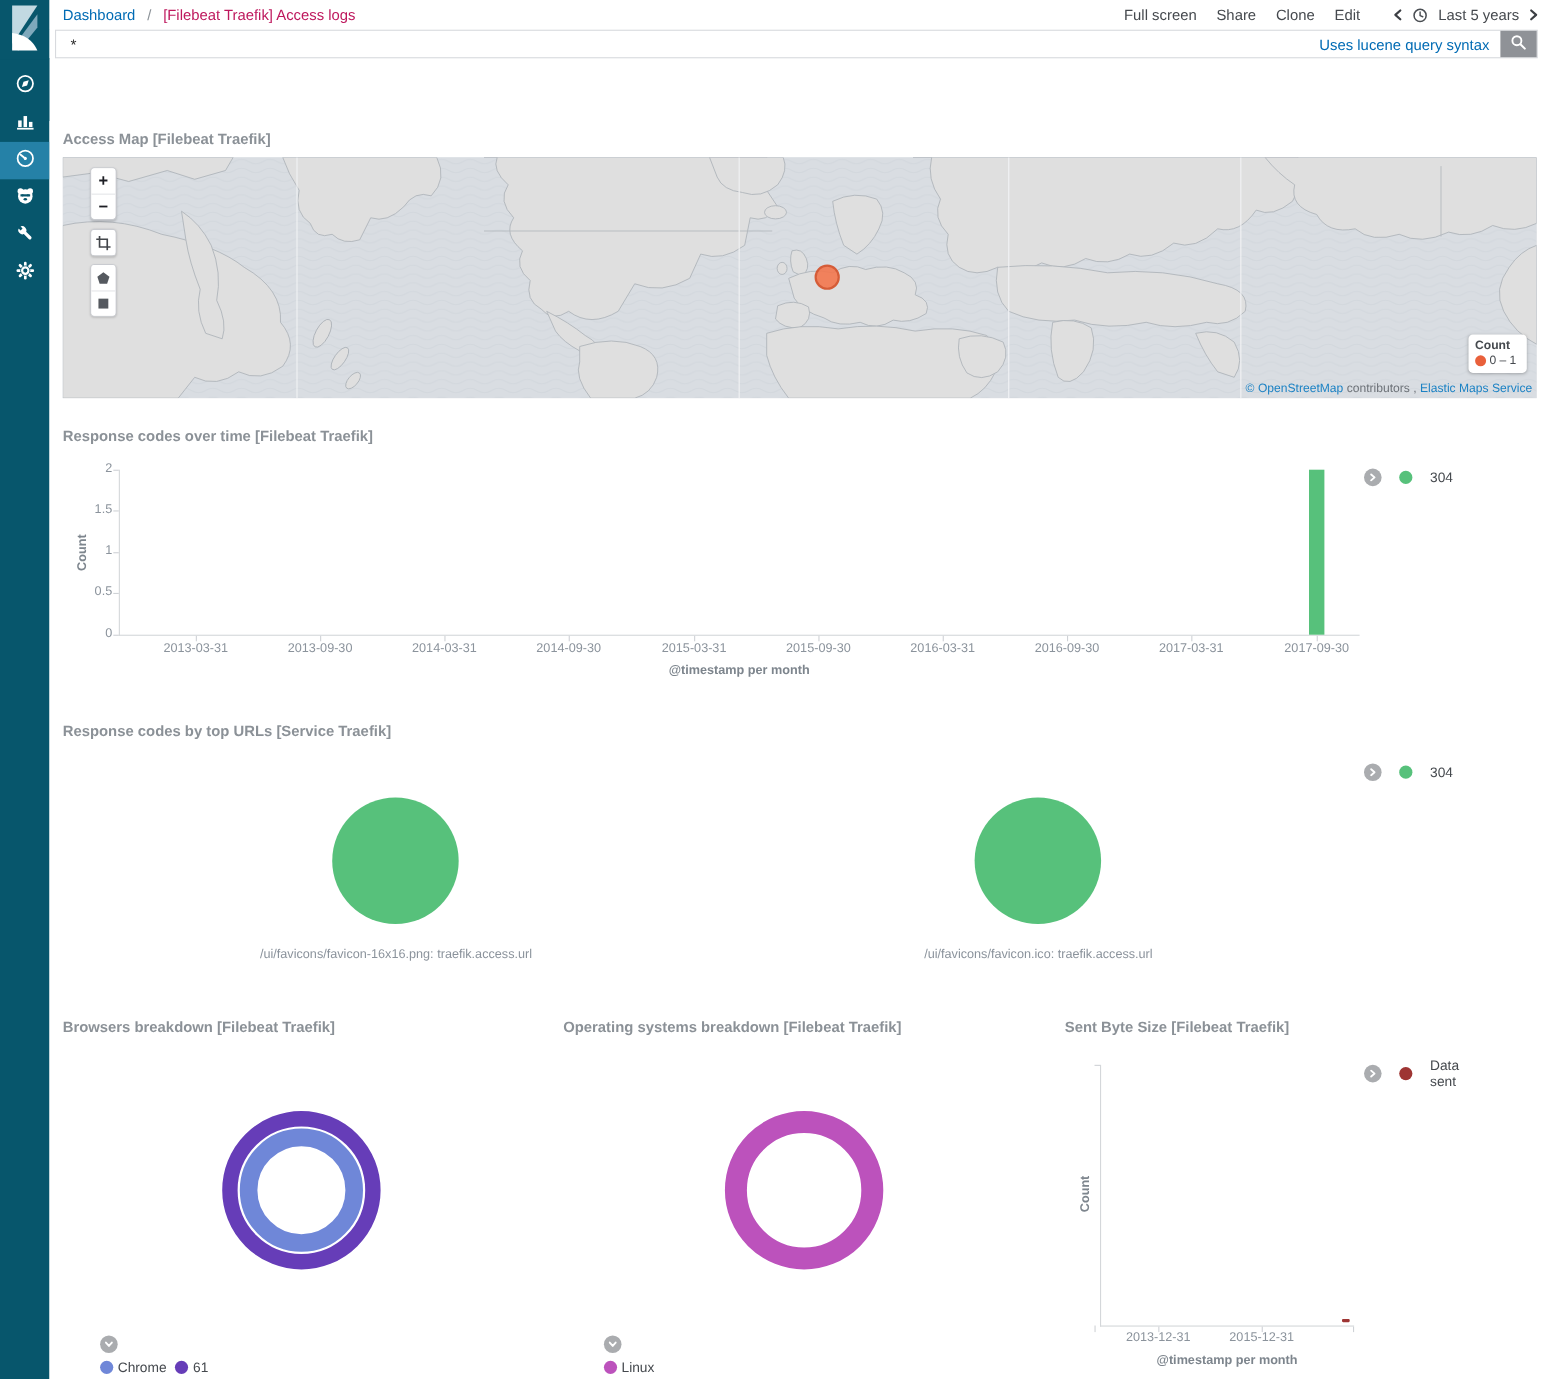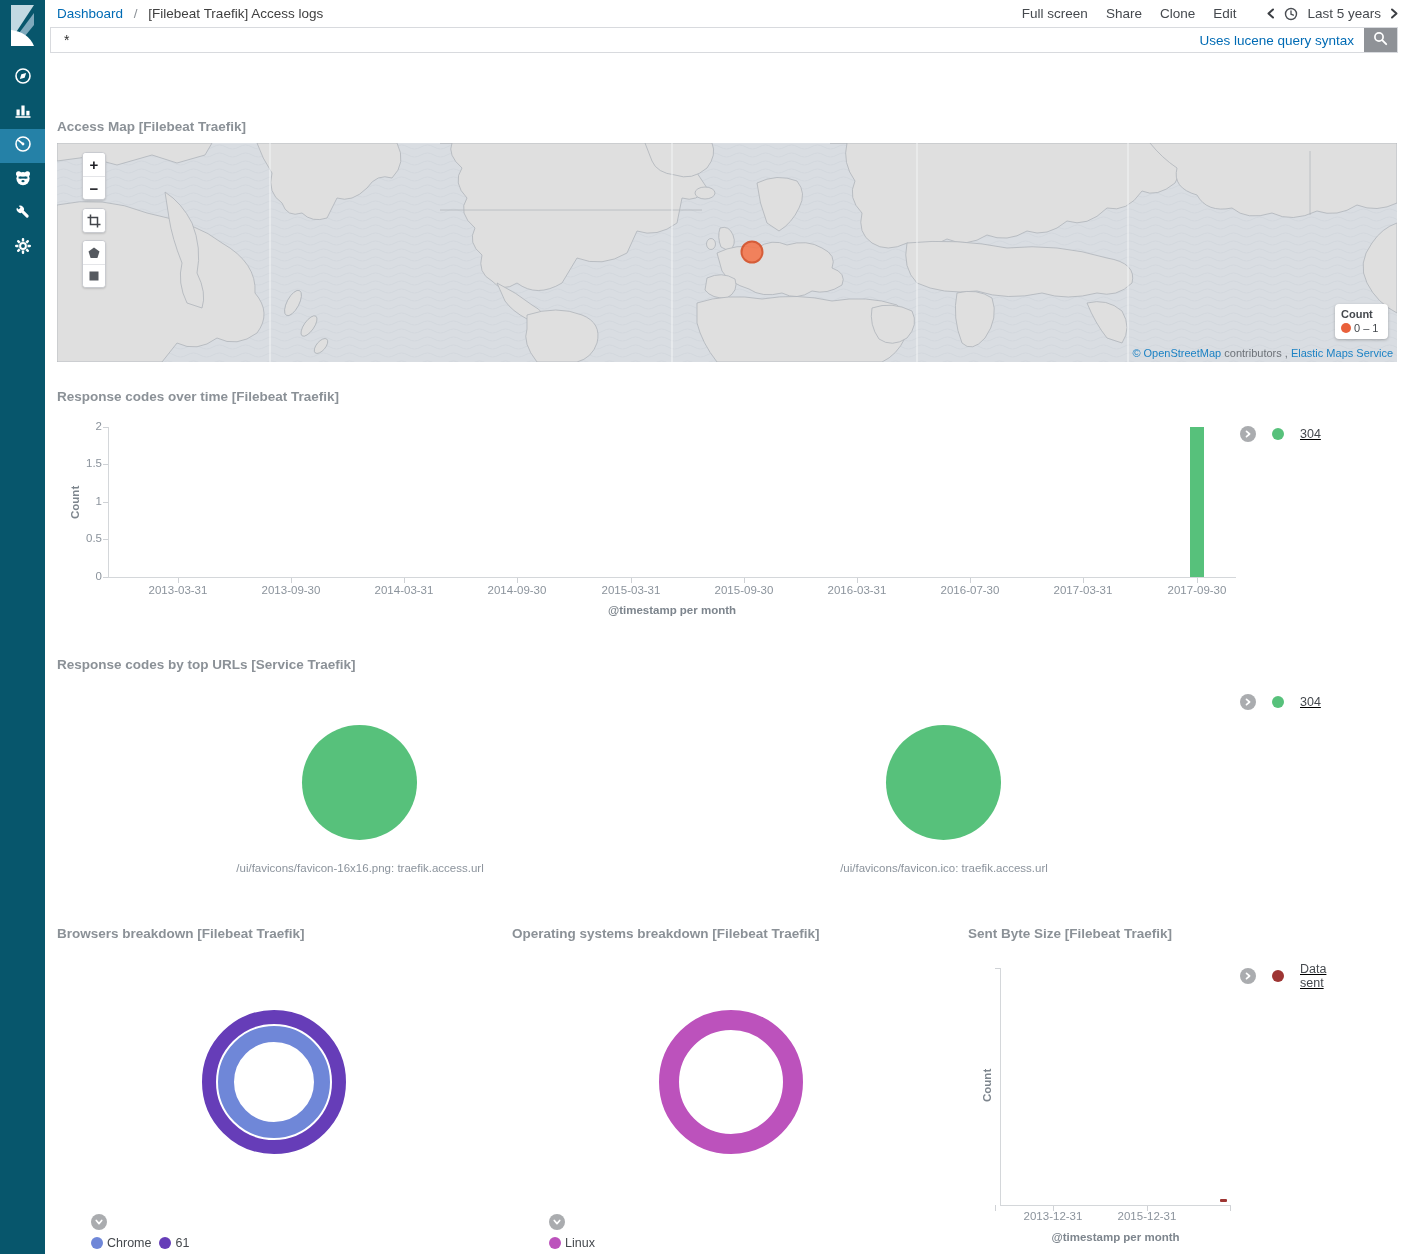--- a/index.html
+++ b/index.html
@@ -10,21 +10,21 @@
   .sidebar { position:absolute; left:0; top:0; width:45px; height:1254px; background:#07566c; }
   .logo { position:absolute; left:0; top:0; width:45px; height:54px; }
   .nav-item { position:absolute; left:0; width:45px; height:34px; display:flex; align-items:center; justify-content:center; cursor:pointer; }
   .nav-item.active { background:#2581a7; }
 
   
   .topbar { position:absolute; left:45px; top:0; width:1364px; height:27px; background:#fff; display:flex; align-items:center; }
   .crumbs { position:absolute; left:12px; top:0; height:27px; line-height:27px; font-size:13.5px; }
   .crumbs a { color:#006bb4; text-decoration:none; cursor:pointer; }
   .crumb-sep { color:#8b9197; margin:0 7px; }
-  .crumb-cur { color:#404040; }
+  .crumb-cur { color:#be185d; }
   .topmenu { position:absolute; right:10px; top:0; height:27px; display:flex; align-items:center; gap:18px; }
   .topmenu .mitem { font-size:13.5px; color:#45494e; cursor:pointer; }
   .timegrp { display:flex; align-items:center; gap:9px; margin-left:12px; }
   .timelabel { font-size:13.5px; color:#45494e; }
   .navchev { display:flex; align-items:center; cursor:pointer; }
 
   .querybar { position:absolute; left:45px; top:27px; width:1364px; height:26px; background:#fff; }
   .q-box { position:absolute; left:5px; right:11px; top:0; height:26px; border:1px solid #d8dade; display:flex; align-items:stretch; background:#fff; }
   .q-input { flex:1; border:none; outline:none; padding-left:13px; font-size:14px; color:#2d2d2d; font-family:inherit; background:transparent; }
   .q-hint { display:flex; align-items:center; font-size:13.5px; color:#006bb4; margin-right:10px; white-space:nowrap; cursor:pointer; text-decoration:none; }
@@ -56,21 +56,21 @@
   .axis-line-h { position:absolute; height:1px; background:#d4d7da; }
   .tick-v { position:absolute; width:1px; height:5px; background:#cfd2d6; }
   .tick-h { position:absolute; width:5px; height:1px; background:#cfd2d6; }
   .ylab { position:absolute; width:37px; text-align:right; font-size:11.5px; color:#8b939c; }
   .xlab { position:absolute; width:90px; text-align:center; font-size:11.5px; color:#8b939c; }
   .axis-title-x { position:absolute; text-align:center; font-size:11.5px; font-weight:bold; color:#7d858d; }
   .axis-title-y { position:absolute; writing-mode:vertical-rl; transform:rotate(180deg); font-size:11.5px; font-weight:bold; color:#7d858d; text-align:center; }
   .bar { position:absolute; }
 
   
-  .legend { position:absolute; display:flex; align-items:center; gap:16px;text-decoration:underline; }
+  .legend { position:absolute; display:flex; align-items:center; gap:16px; }
   .legend-toggle { width:16px; height:16px; border-radius:50%; background:#aaacaf; display:flex; align-items:center; justify-content:center; cursor:pointer; flex:0 0 16px; }
   .legend-dot { width:12px; height:12px; border-radius:50%; flex:0 0 12px; cursor:pointer; }
   .legend-label { font-size:12.5px; color:#45494e; cursor:pointer; }
   .legend-col { position:absolute; }
   .legend-items { display:flex; align-items:center; gap:8px; margin-top:6px; }
   .legend-item { display:flex; align-items:center; gap:4px; }
 
   .pie { position:absolute; width:115px; height:115px; border-radius:50%; cursor:pointer; }
   .pie-label { position:absolute; width:400px; text-align:center; font-size:11.5px; color:#8b939c; }
   .donut { position:absolute; }
@@ -346,21 +346,21 @@
       <div class="tick-v" style="left:1038px; top:468px;"></div>
       <div class="tick-v" style="left:1152px; top:468px;"></div>
 
       <div class="xlab" style="left:88px;  top:474px;">2013-03-31</div>
       <div class="xlab" style="left:201px; top:474px;">2013-09-30</div>
       <div class="xlab" style="left:314px; top:474px;">2014-03-31</div>
       <div class="xlab" style="left:427px; top:474px;">2014-09-30</div>
       <div class="xlab" style="left:541px; top:474px;">2015-03-31</div>
       <div class="xlab" style="left:654px; top:474px;">2015-09-30</div>
       <div class="xlab" style="left:767px; top:474px;">2016-03-31</div>
-      <div class="xlab" style="left:880px; top:474px;">2016-07-30</div>
+      <div class="xlab" style="left:880px; top:474px;">2016-09-30</div>
       <div class="xlab" style="left:993px; top:474px;">2017-03-31</div>
       <div class="xlab" style="left:1107px;top:474px;">2017-09-30</div>
 
       <div class="bar" style="left: 1145px; top: 317px; width: 14px; height: 150px; background: rgb(87, 193, 123);"></div>
 
       <div class="axis-title-x" style="left:63px; top:494px; width:1128px;">@timestamp per month</div>
 
       <div class="legend" style="left:1195px; top:316px;">
         <span class="legend-toggle">
           <svg width="8" height="8" viewBox="0 0 8 8">

